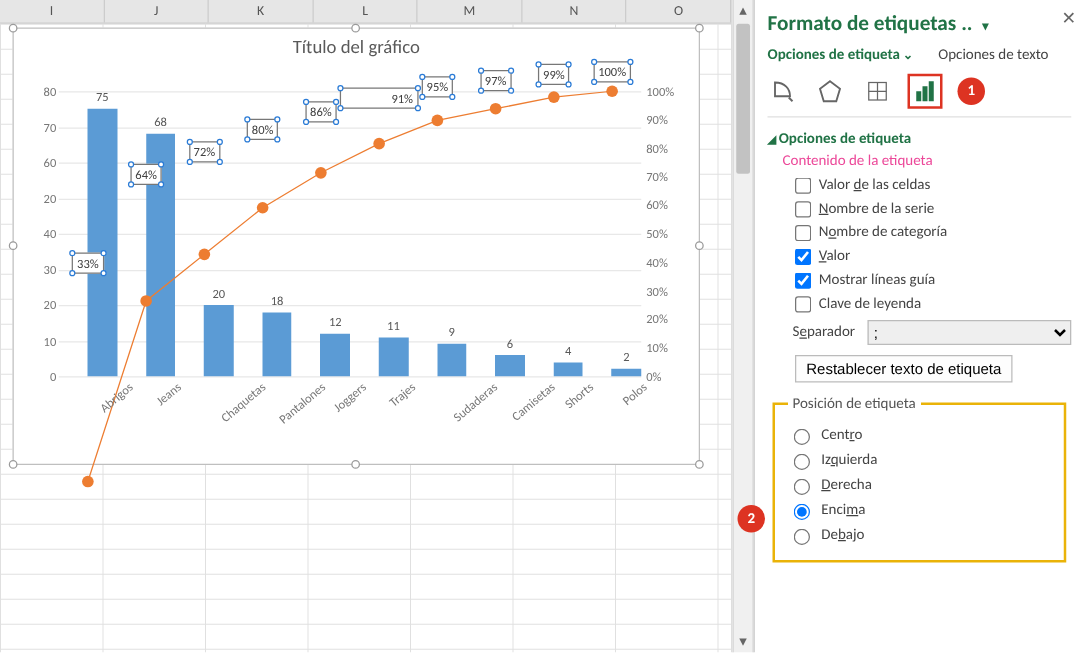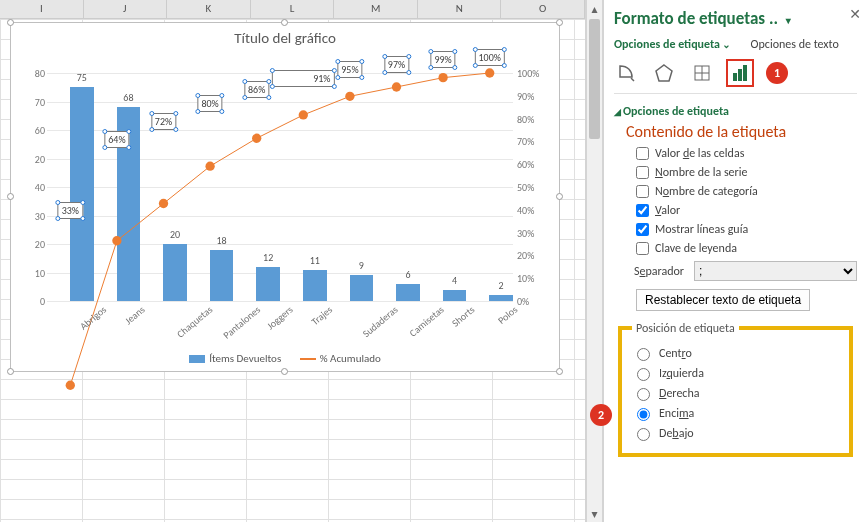--- a/index.html
+++ b/index.html
@@ -108,29 +108,29 @@
   .ic { width:24px; height:24px; display:flex; align-items:center; justify-content:center;}
   .ic svg{width:20px;height:20px;}
   .ic.selected{ outline:2px solid #dd3322;}
   .callout {
     width:22px;height:22px;border-radius:50%;
     background:#dd3322;color:#fff;font-weight:600;
     display:flex;align-items:center;justify-content:center;
   }
   .section-head{color:#217346;font-weight:600;font-size:12px;margin:10px 0 4px 0;}
   .section-head::before{content:"◢ "; font-size:9px;}
-  .sub-head{color:#c2410c; margin:4px 0 4px 12px; font-size:16px;}
+  .sub-head{color:#ec4899; margin:4px 0 4px 12px; font-size:12px;}
   .opt-list{margin-left:22px;}
   .opt-list label{display:flex;align-items:center;gap:6px; margin:5px 0; font-size:12px; color:#444;}
   .opt-list input{margin:0;}
   .underline{text-decoration:underline;}
   .sep-row{display:flex;align-items:center;gap:10px;margin:6px 0 8px 20px;font-size:12px;}
   .sep-row select{flex:1;border:1px solid #bbb;font-size:12px;height:20px;}
   .reset-btn{margin-left:22px;border:1px solid #bbb;background:#fdfdfd;padding:3px 8px;font-size:12px;}
-  .pos-fieldset{margin:10px 4px 0 4px;border:4px solid #eab308;padding:6px 6px 8px 10px;}
+  .pos-fieldset{margin:10px 4px 0 4px;border:2px solid #eab308;padding:6px 6px 8px 10px;}
   .pos-fieldset legend{font-size:12px;color:#555;padding:0 4px;}
   .pos-fieldset label{display:flex;align-items:center;gap:6px;margin:4px 0;font-size:12px;}
   .callout.c2{position:absolute; left:-14px; top:404px;}
 </style>
 </head>
 <body>
 
 <div class="sheet-area">
   <div class="col-headers">
     <div>I</div>
@@ -258,24 +258,20 @@
         <div class="cat" style="left: 25%; top: 0px;">Chaquetas</div>
         <div class="cat" style="left: 35%; top: 0px;">Pantalones</div>
         <div class="cat" style="left: 45%; top: 0px;">Joggers</div>
         <div class="cat" style="left: 55%; top: 0px;">Trajes</div>
         <div class="cat" style="left: 65%; top: 0px;">Sudaderas</div>
         <div class="cat" style="left: 75%; top: 0px;">Camisetas</div>
         <div class="cat" style="left: 85%; top: 0px;">Shorts</div>
         <div class="cat" style="left: 95%; top: 0px;">Polos</div>
       </div>
 
-    <div class="legend">
-      <span class="lg-bar">Ítems Devueltos</span>
-      <span class="lg-line">% Acumulado</span>
-    </div>
   </div>
 </div>
 
 <div class="vscroll">
   <div class="arrow">▴</div>
   <div class="thumb"></div>
   <div class="track"></div>
   <div class="arrow">▾</div>
 </div>
 

